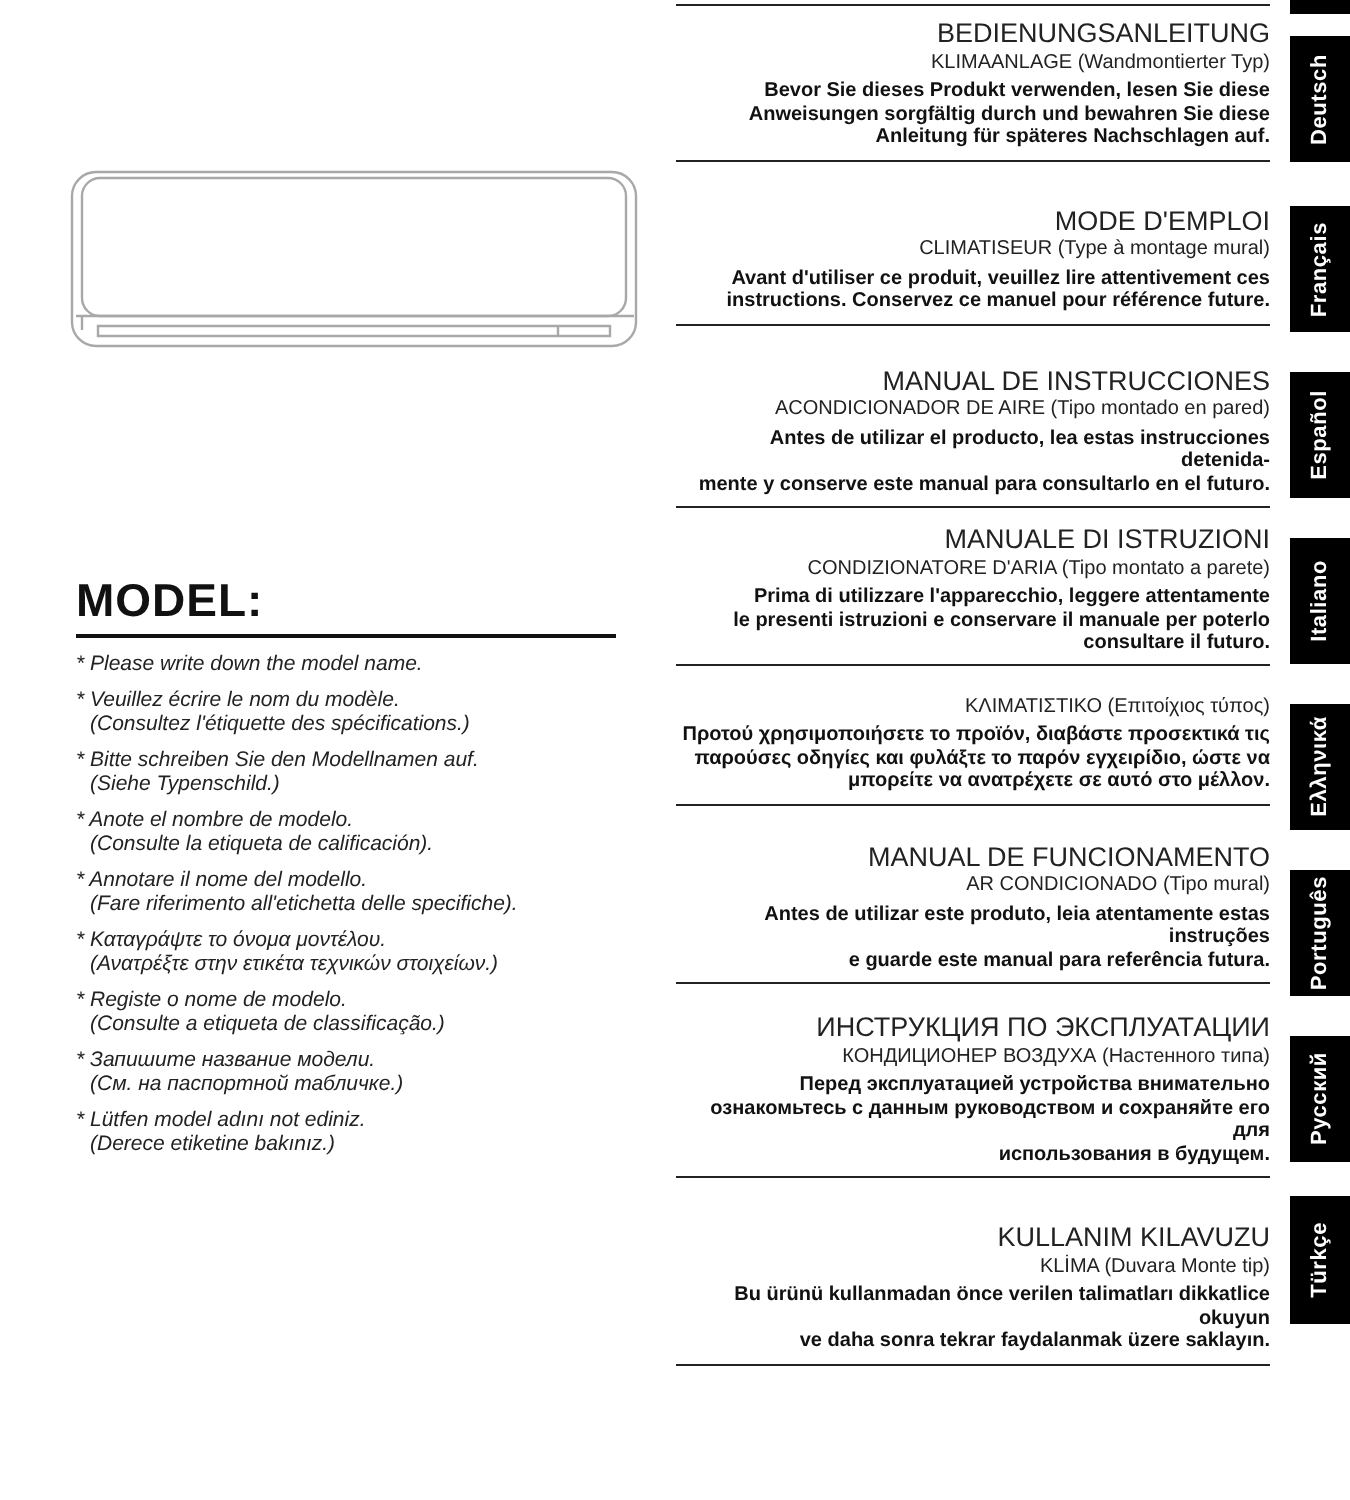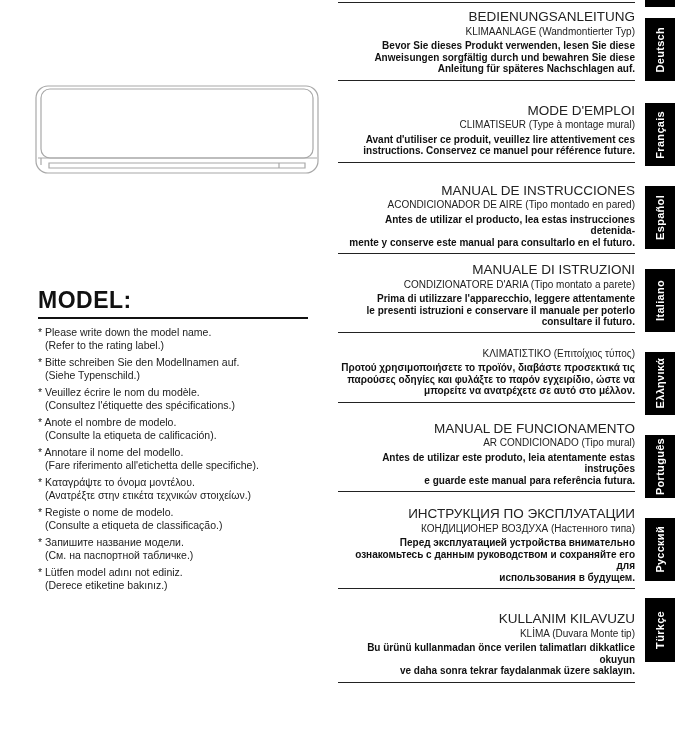--- a/index.html
+++ b/index.html
@@ -10,21 +10,21 @@
 
   
   .ac-illustration{position:absolute;left:35px;top:85px;}
 
   .model-block{position:absolute;left:38px;top:287px;width:270px;}
   .model-heading{
     font-size:23px;font-weight:bold;letter-spacing:.5px;color:#111;
     border-bottom:2px solid #111;padding-bottom:3px;
   }
   .model-list{margin-top:7px;}
-  .model-item{font-size:10.5px;line-height:12.5px;margin-bottom:5px;color:#222;}
+  .model-item{font-size:10.5px;line-height:12.5px;margin-bottom:5px;color:#222;font-style:italic;}
   .model-item .indent{padding-left:7px;}
 
   
   .lang-column{
     position:absolute;left:338px;top:2px;width:297px;
     border-top:1.5px solid #222;
   }
   .section{
     text-align:right;border-bottom:1.5px solid #222;
     padding-bottom:5px;
@@ -73,29 +73,28 @@
     <path d="M244 78 L 244 83"></path>
     <path d="M6 73 L 6 80"></path>
   </g>
 </svg>
 
 <div class="model-block">
   <div class="model-heading">MODEL:</div>
   <div class="model-list">
     <div class="model-item">
       <div>* Please write down the model name.</div>
-      <div class="indent">(Refer to the rating label.)</div>
+    </div>
+    <div class="model-item">
+      <div>* Veuillez écrire le nom du modèle.</div>
+      <div class="indent">(Consultez l'étiquette des spécifications.)</div>
     </div>
     <div class="model-item">
       <div>* Bitte schreiben Sie den Modellnamen auf.</div>
       <div class="indent">(Siehe Typenschild.)</div>
-    </div>
-    <div class="model-item">
-      <div>* Veuillez écrire le nom du modèle.</div>
-      <div class="indent">(Consultez l'étiquette des spécifications.)</div>
     </div>
     <div class="model-item">
       <div>* Anote el nombre de modelo.</div>
       <div class="indent">(Consulte la etiqueta de calificación).</div>
     </div>
     <div class="model-item">
       <div>* Annotare il nome del modello.</div>
       <div class="indent">(Fare riferimento all'etichetta delle specifiche).</div>
     </div>
     <div class="model-item">

